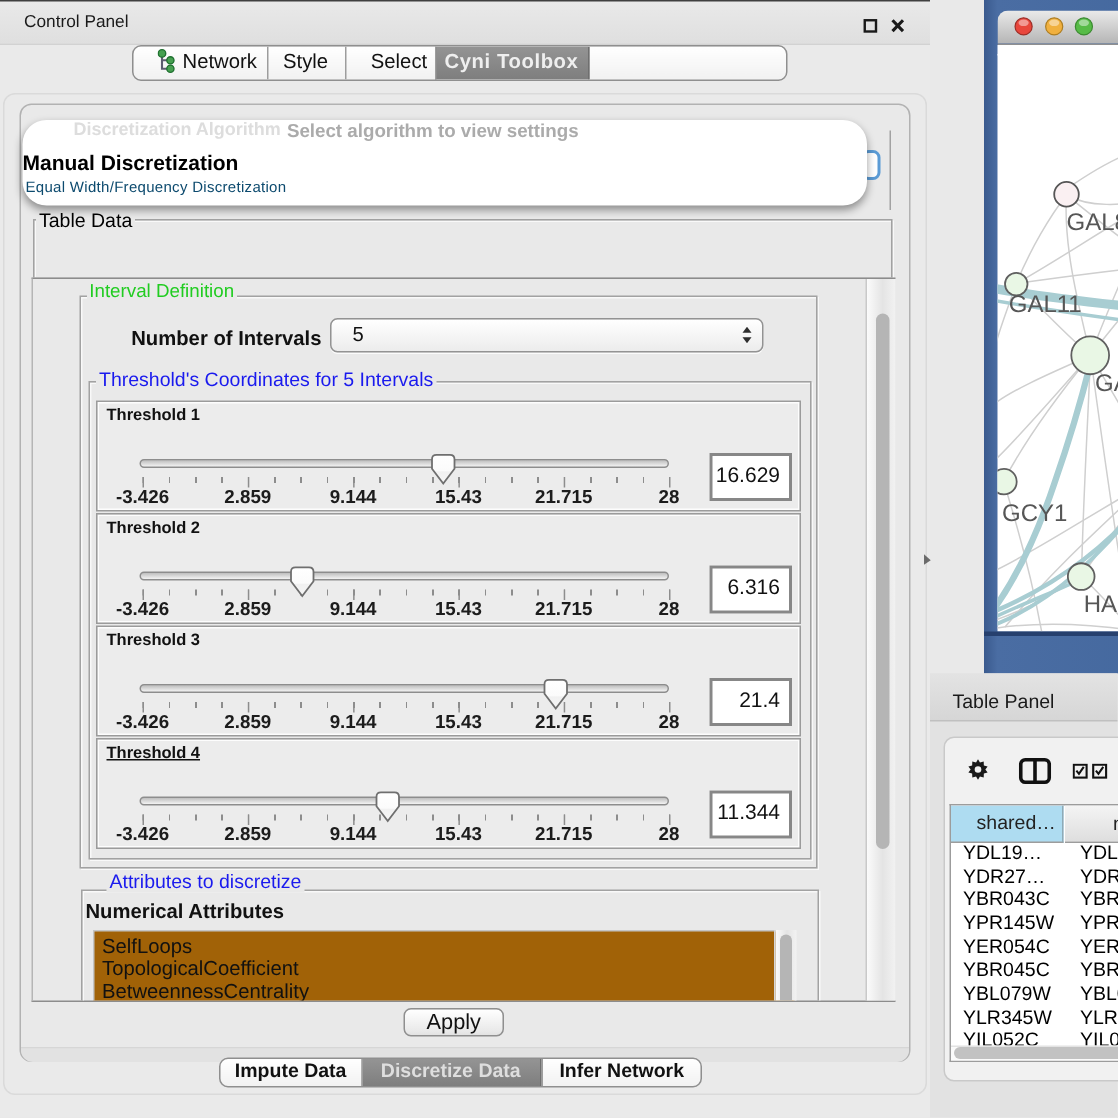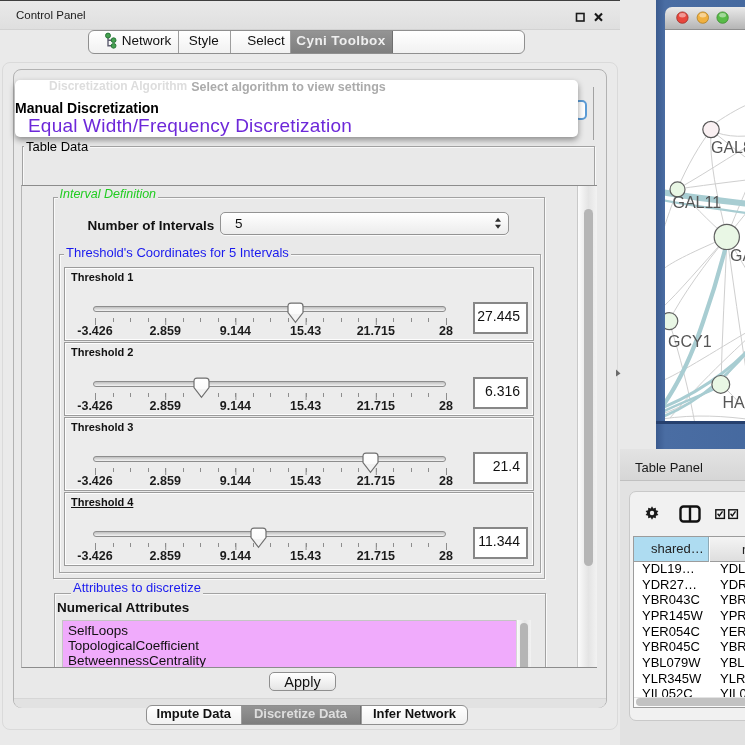--- a/index.html
+++ b/index.html
@@ -43,37 +43,37 @@
 .ticks{width:353px;height:4px;background-image:repeating-linear-gradient(90deg,#8d8d8d 0,#8d8d8d 1px,transparent 1px,transparent 17.55px);}
 .mt{width:1px;height:7px;background:#8d8d8d;}
 .tl{width:60px;text-align:center;font-size:12.5px;font-weight:bold;color:#1c1c1c;}
 .vbox{left:408px;top:34px;width:55px;height:32px;background:#fff;border:2px solid #878787;
 box-sizing:border-box;font-size:13.5px;color:#111;}
 .vbox span{position:absolute;right:6px;top:44%;transform:translateY(-50%);font-size:14px;}
 
 .sbtrack{background:linear-gradient(90deg,#fbfbfb,#e4e4e4 55%,#f2f2f2);}
 .sbthumb{background:#b5b5b5;border-radius:5px;}
 
-#numlist{left:61px;top:619px;width:468px;height:49px;background:#f0abfc;
+#numlist{left:61px;top:619px;width:468px;height:49px;background:#a16207;
 border:1px solid #c4c4c4;border-bottom:none;box-sizing:border-box;overflow:hidden;
 font-size:13.5px;color:#111;}
 #numlist div{position:absolute;left:5px;height:15.3px;line-height:15.3px;white-space:nowrap;}
 
 .btn{position:absolute;box-sizing:border-box;border:1px solid #8f8f8f;border-radius:5px;
 background:linear-gradient(#ffffff,#e9e9e9 85%,#e2e2e2);display:flex;align-items:center;
 justify-content:center;font-size:14.5px;color:#111;padding-top:1px;}
 
-#ovl{left:15px;top:80px;width:563px;height:57px;background:#fff;border-radius:5px;
+#ovl{left:15px;top:80px;width:563px;height:57px;background:#fff;border-radius:16px;
 box-shadow:0 3px 6px rgba(0,0,0,.4);}
 #ovl .r1{position:absolute;left:0;top:-2px;width:100%;height:18px;line-height:18px;
 text-align:center;font-size:12.5px;font-weight:bold;color:#ababab;padding-right:16px;box-sizing:border-box;}
 #ovl .r2{position:absolute;left:0;top:19px;height:18px;line-height:18px;
 font-size:14px;font-weight:bold;color:#000;}
-#ovl .r3{position:absolute;left:13px;top:36.5px;height:18px;line-height:18px;
-font-size:19px;letter-spacing:0.2px;color:#6d28d9;}
+#ovl .r3{position:absolute;left:2px;top:36.5px;height:18px;line-height:18px;
+font-size:10px;letter-spacing:0.2px;color:#0c4a6e;}
 #ghost{left:25px;top:78.5px;font-size:12px;font-weight:bold;color:#dddddd;z-index:5;margin-left:24px;}
 
 #netwin{left:620px;top:0;width:125px;height:449px;
 background:linear-gradient(90deg,#3a5a8e,#4a6da3 9px,#44689e);margin-left:36px;}
 #nettitle{left:9px;top:7px;width:116px;height:22.5px;border-top-left-radius:7px;
 background:linear-gradient(#eaeaea,#b5b5b5);border-bottom:1px solid #8f8f8f;box-sizing:border-box;}
 #tablepanel{left:620px;top:449px;width:125px;height:296px;background:#e2e2e2;}
 #tpbar{left:0;top:0;width:125px;height:31.5px;background:linear-gradient(#e3e3e3,#d6d6d6);
 border-bottom:1px solid #c0c0c0;box-sizing:border-box;}
 #tpbar span{position:absolute;left:15px;top:11px;font-size:13px;color:#1a1a1a;}
@@ -121,21 +121,21 @@
 
   <div class="abs" style="left:592.5px;top:87px;width:1px;height:53px;background:#a2a2a2;"></div>
   <div class="abs" style="left:574px;top:100px;width:13px;height:20px;border:2px solid #5b9bd5;border-radius:5px;background:#fff;box-sizing:border-box;"></div>
 
   <div class="abs gbox" style="left:22px;top:146px;width:571px;height:38px;"></div>
   <div class="abs gbl" style="left:24px;top:139px;font-size:13px;">Table Data</div>
 
   <div class="abs" id="vp">
 
     <div class="abs gbox" style="left:31px;top:11px;width:489.5px;height:380px;"></div>
-    <div class="abs gbl" style="left:35.5px;top:0.5px;color:#21cc21;font-size:12.5px;font-style:italic;">Interval Definition</div>
+    <div class="abs gbl" style="left:35.5px;top:0.5px;color:#21cc21;font-size:12.5px;">Interval Definition</div>
 
     <div class="abs" style="left:65.5px;top:32px;font-size:13.5px;font-weight:bold;color:#111;">Number of Intervals</div>
     <div class="combo" style="left:198px;top:26px;width:289px;height:22.5px;">
       <span class="ct">5</span>
       <span class="arr">
             <span class="u"></span>
             <span class="d"></span>
           </span>
     </div>
 
@@ -161,21 +161,21 @@
                 <linearGradient id="thg266" x1="0" y1="0" x2="0" y2="1">
                   <stop offset="0" stop-color="#ffffff"></stop>
                   <stop offset="0.55" stop-color="#fbfbfb"></stop>
                   <stop offset="0.6" stop-color="#f1f1f1"></stop>
                   <stop offset="1" stop-color="#f6f6f6"></stop>
                 </linearGradient>
               </defs>
               <path d="M4,1.2 h9 q3,0 3,3 v6.3 L8.5,20.3 L1,10.5 v-6.3 q0,-3 3,-3 z" fill="url(#thg266)" stroke="#6f6f6f" stroke-width="1.2"></path>
             </svg>
   <div class="abs vbox">
-              <span>27.445</span>
+              <span>16.629</span>
             </div>
 </div>
 <div class="abs tpanel" style="left:63px;top:341px;width:469.5px;height:74px;">
   <div class="abs ttl" style="left:6px;top:2.5px;">Threshold 2</div>
   <div class="abs groove" style="left:28px;top:37.5px;width:351px;"></div>
   <div class="abs ticks" style="left:29.5px;top:50px;"></div>
   <div class="abs mt" style="left:29.5px;top:50px;box-shadow:70.2px 0 #8d8d8d,140.4px 0 #8d8d8d,210.6px 0 #8d8d8d,280.8px 0 #8d8d8d,351px 0 #8d8d8d;"></div>
   <div class="abs tl" style="left:0.0px;top:55.5px;">-3.426</div>
             <div class="abs tl" style="left:70.2px;top:55.5px;">2.859</div>
             <div class="abs tl" style="left:140.4px;top:55.5px;">9.144</div>

